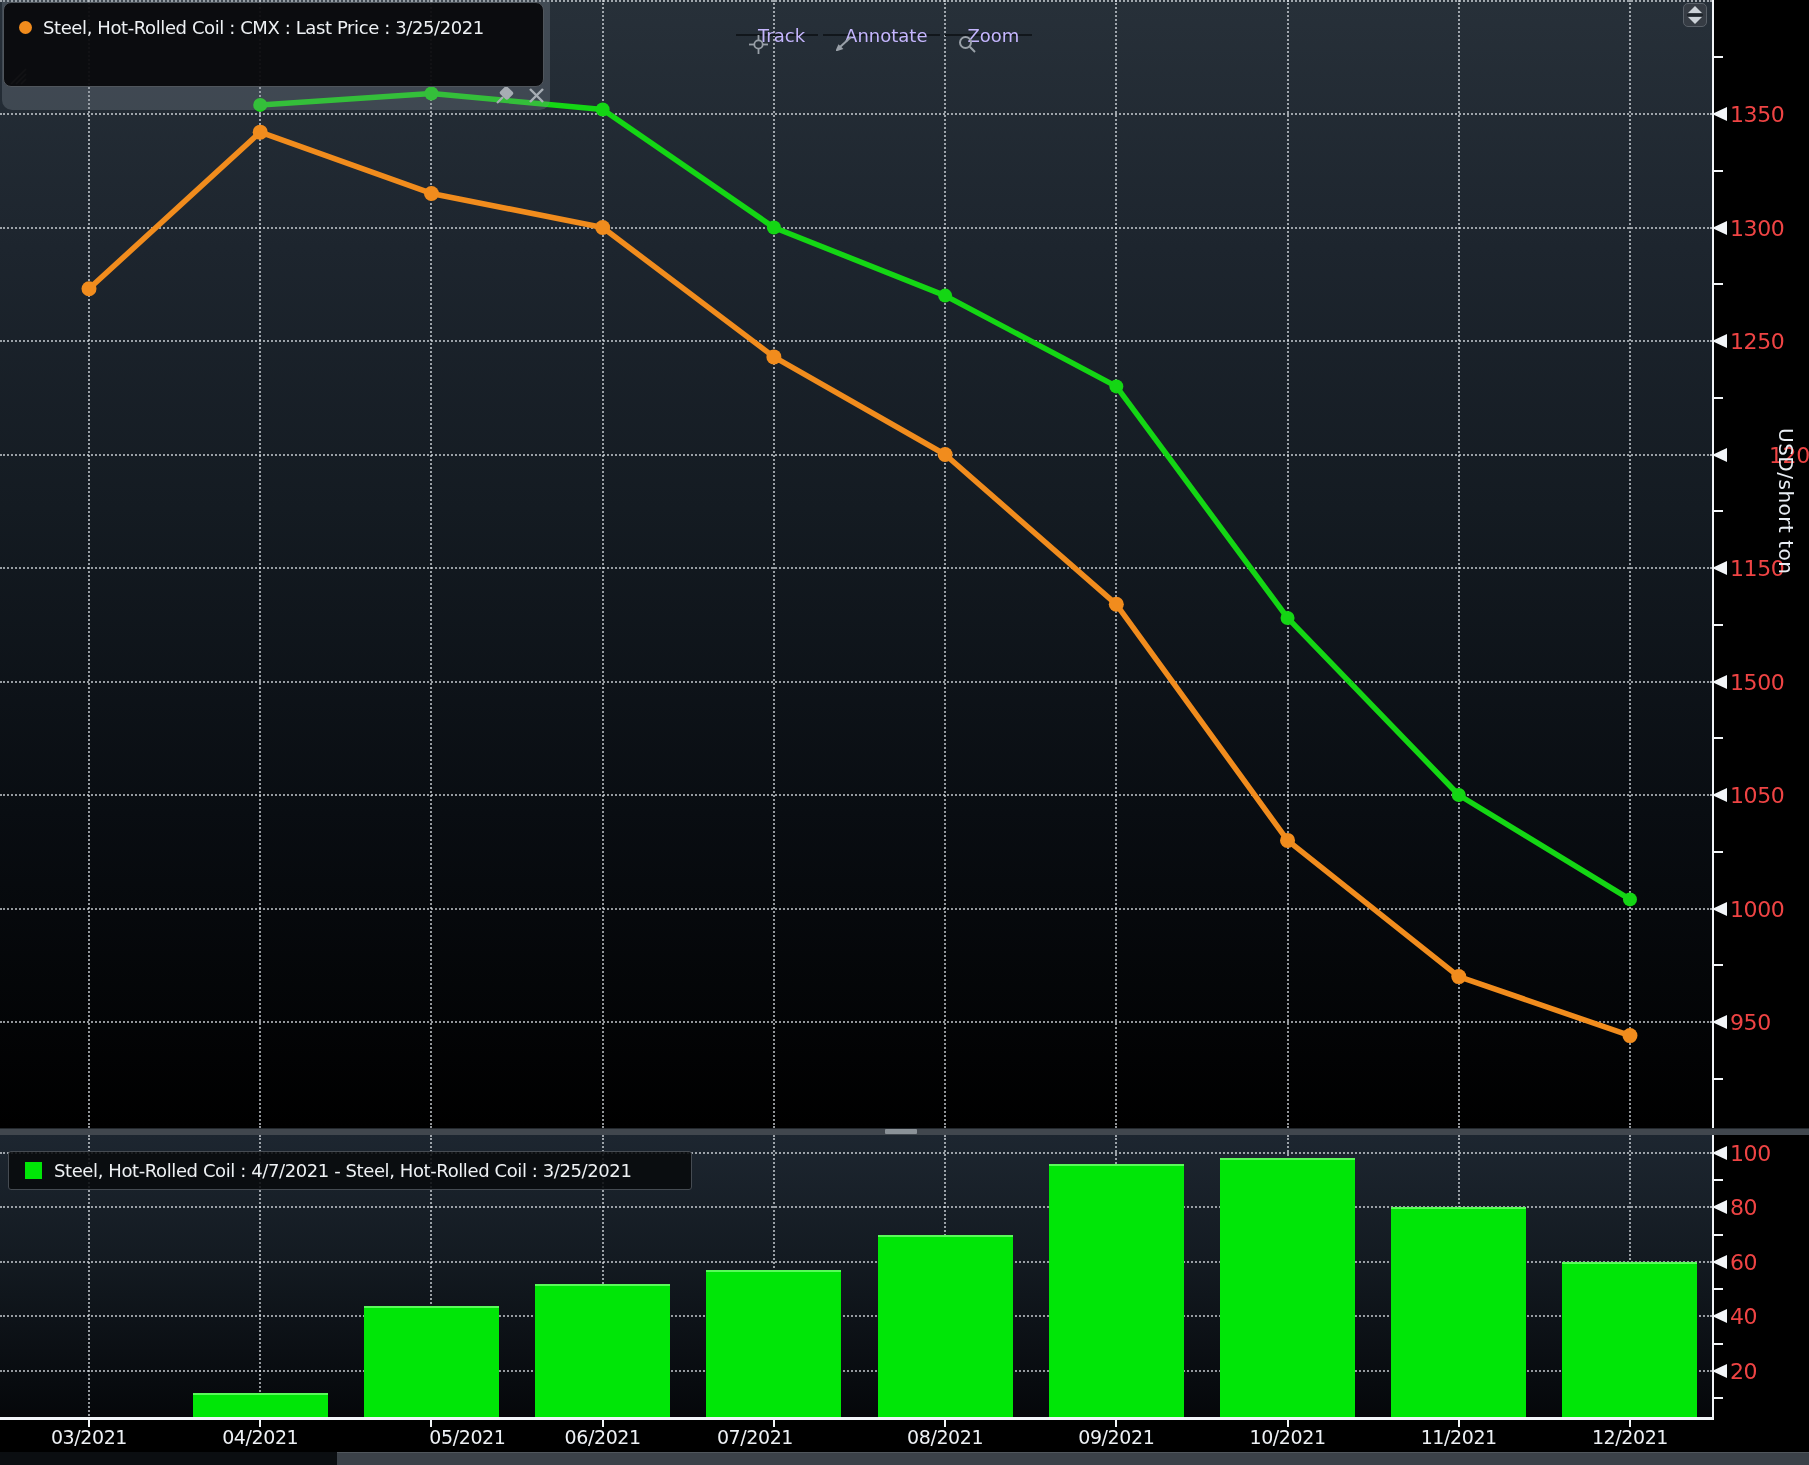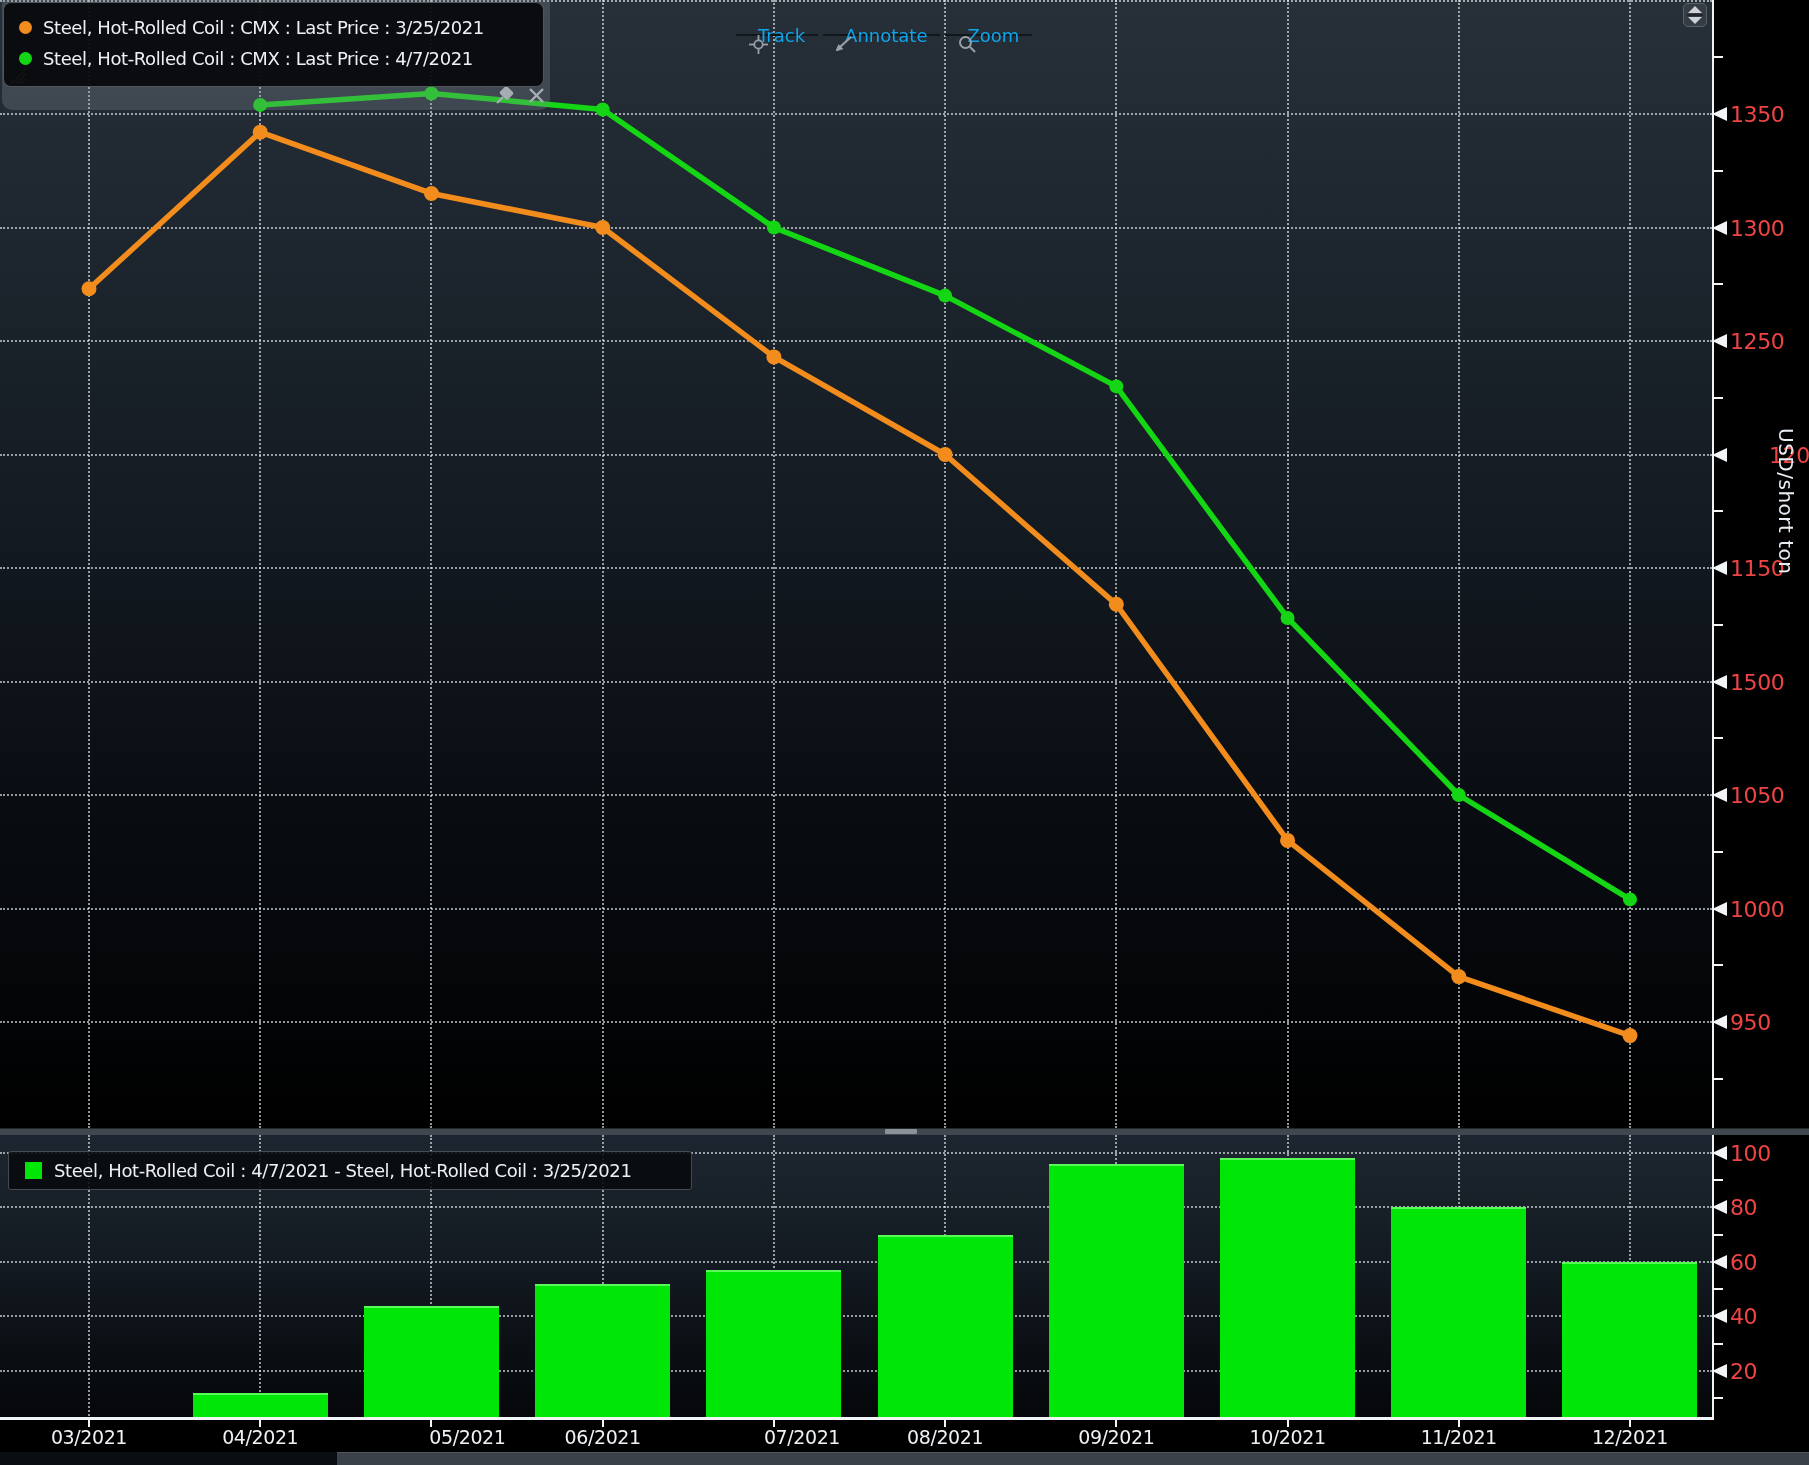--- a/index.html
+++ b/index.html
@@ -21,21 +21,21 @@
     border-right:15px solid #f2f5f8;}
   .tick-minor{width:11px;height:2px;background:#f2f5f8;}
   .tick-label{color:#ef4444;font-size:22px;letter-spacing:-0.4px;transform:translateY(-50%);white-space:nowrap;}
   .xtick{width:2px;height:7px;background:#f2f5f8;}
   .xlabel{color:#eef1f5;font-size:19px;letter-spacing:-0.4px;transform:translateX(-50%);white-space:nowrap;}
   #y-title{color:#e8edf3;font-size:20px;writing-mode:vertical-rl;letter-spacing:0.5px;}
   
   #toolbar{left:736px;top:2px;height:30px;display:flex;gap:5px;}
   .tb-btn{display:flex;align-items:center;gap:9px;padding:0 12px;
     background:rgba(39,46,54,0.88);border:1px solid rgba(16,20,24,0.9);
-    color:#0ea5e9;font-size:18px;cursor:pointer;margin-top:32px;}
+    color:#c4b5fd;font-size:18px;cursor:pointer;margin-top:32px;}
   .tb-btn svg{display:block;}
   
   #legend-main-panel{left:2px;top:0;width:548px;height:110px;
     background:rgba(128,138,148,0.30);border-radius:0 0 10px 10px;}
   #legend-main-box{left:3px;top:2px;width:541px;height:85px;background:rgba(7,8,10,0.93);
     border:1px solid #50565c;border-radius:8px;box-sizing:border-box;padding:9px 0 0 15px;}
   .lg-row{display:flex;align-items:center;gap:11px;height:31px;}
   .lg-dot{width:13px;height:13px;border-radius:50%;}
   .lg-text{color:#eef1f4;font-size:18px;letter-spacing:-0.4px;white-space:nowrap;}
   
@@ -186,21 +186,21 @@
       <div class="tick-minor abs" style="left: 1712px; top: 1397.32px;"></div>
       <div class="xtick abs" style="left: 88px; top: 1420px;"></div>
       <div class="xlabel abs" style="left: 89px; top: 1426px;">03/2021</div>
       <div class="xtick abs" style="left: 259.22px; top: 1420px;"></div>
       <div class="xlabel abs" style="left: 260.22px; top: 1426px;">04/2021</div>
       <div class="xtick abs" style="left: 430.44px; top: 1420px;"></div>
       <div class="xlabel abs" style="left: 431.44px; top: 1426px; margin-left: 36px;">05/2021</div>
       <div class="xtick abs" style="left: 601.66px; top: 1420px;"></div>
       <div class="xlabel abs" style="left: 602.66px; top: 1426px;">06/2021</div>
       <div class="xtick abs" style="left: 772.88px; top: 1420px;"></div>
-      <div class="xlabel abs" style="left: 802px; top: 1426px; text-align: right;">07/2021</div>
+      <div class="xlabel abs" style="left: 755px; top: 1426px; text-align: right;">07/2021</div>
       <div class="xtick abs" style="left: 944.1px; top: 1420px;"></div>
       <div class="xlabel abs" style="left: 945.1px; top: 1426px;">08/2021</div>
       <div class="xtick abs" style="left: 1115.32px; top: 1420px;"></div>
       <div class="xlabel abs" style="left: 1116.32px; top: 1426px;">09/2021</div>
       <div class="xtick abs" style="left: 1286.54px; top: 1420px;"></div>
       <div class="xlabel abs" style="left: 1287.54px; top: 1426px;">10/2021</div>
       <div class="xtick abs" style="left: 1457.76px; top: 1420px;"></div>
       <div class="xlabel abs" style="left: 1458.76px; top: 1426px;">11/2021</div>
       <div class="xtick abs" style="left: 1628.98px; top: 1420px;"></div>
       <div class="xlabel abs" style="left: 1629.98px; top: 1426px;">12/2021</div>
@@ -272,24 +272,20 @@
         <line x1="2" y1="2" x2="15" y2="15"></line>
         <line x1="15" y1="2" x2="2" y2="15"></line>
       </g>
     </svg>
   </div>
   <div id="legend-main-box" class="abs">
       <div class="lg-row">
         <div class="lg-dot" style="background: rgb(241, 140, 29);"></div>
         <div class="lg-text">Steel, Hot-Rolled Coil : CMX : Last Price : 3/25/2021</div>
       </div>
-      <div class="lg-row">
-        <div class="lg-dot" style="background: rgb(20, 214, 20);"></div>
-        <div class="lg-text">Steel, Hot-Rolled Coil : CMX : Last Price : 4/7/2021</div>
-      </div>
     </div>
 
   <div id="legend-bar-box" class="abs">
     <div class="lg-square" style="background: rgb(0, 230, 7);"></div>
     <div class="lg-text">Steel, Hot-Rolled Coil : 4/7/2021 - Steel, Hot-Rolled Coil : 3/25/2021</div>
   </div>
 
   <div id="splitter" class="abs"></div>
   <div id="splitter-handle" class="abs"></div>
   <div id="bottom-track" class="abs"></div>

